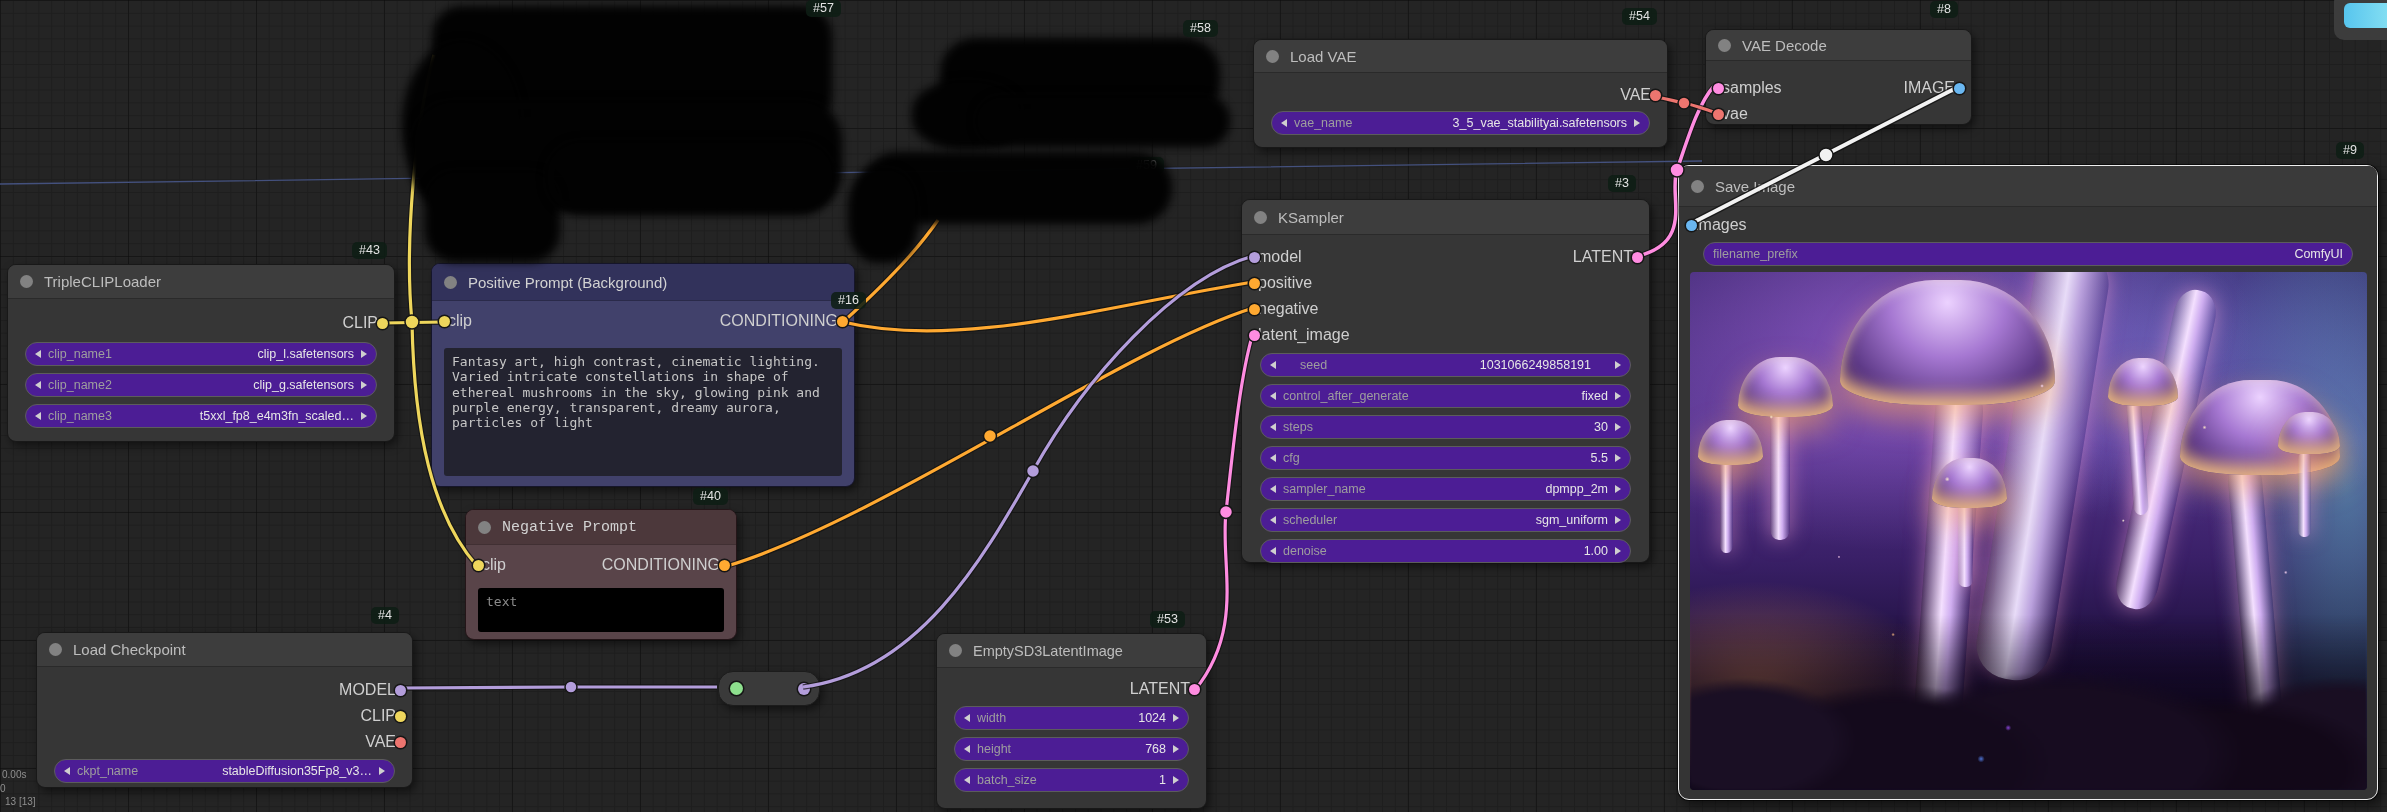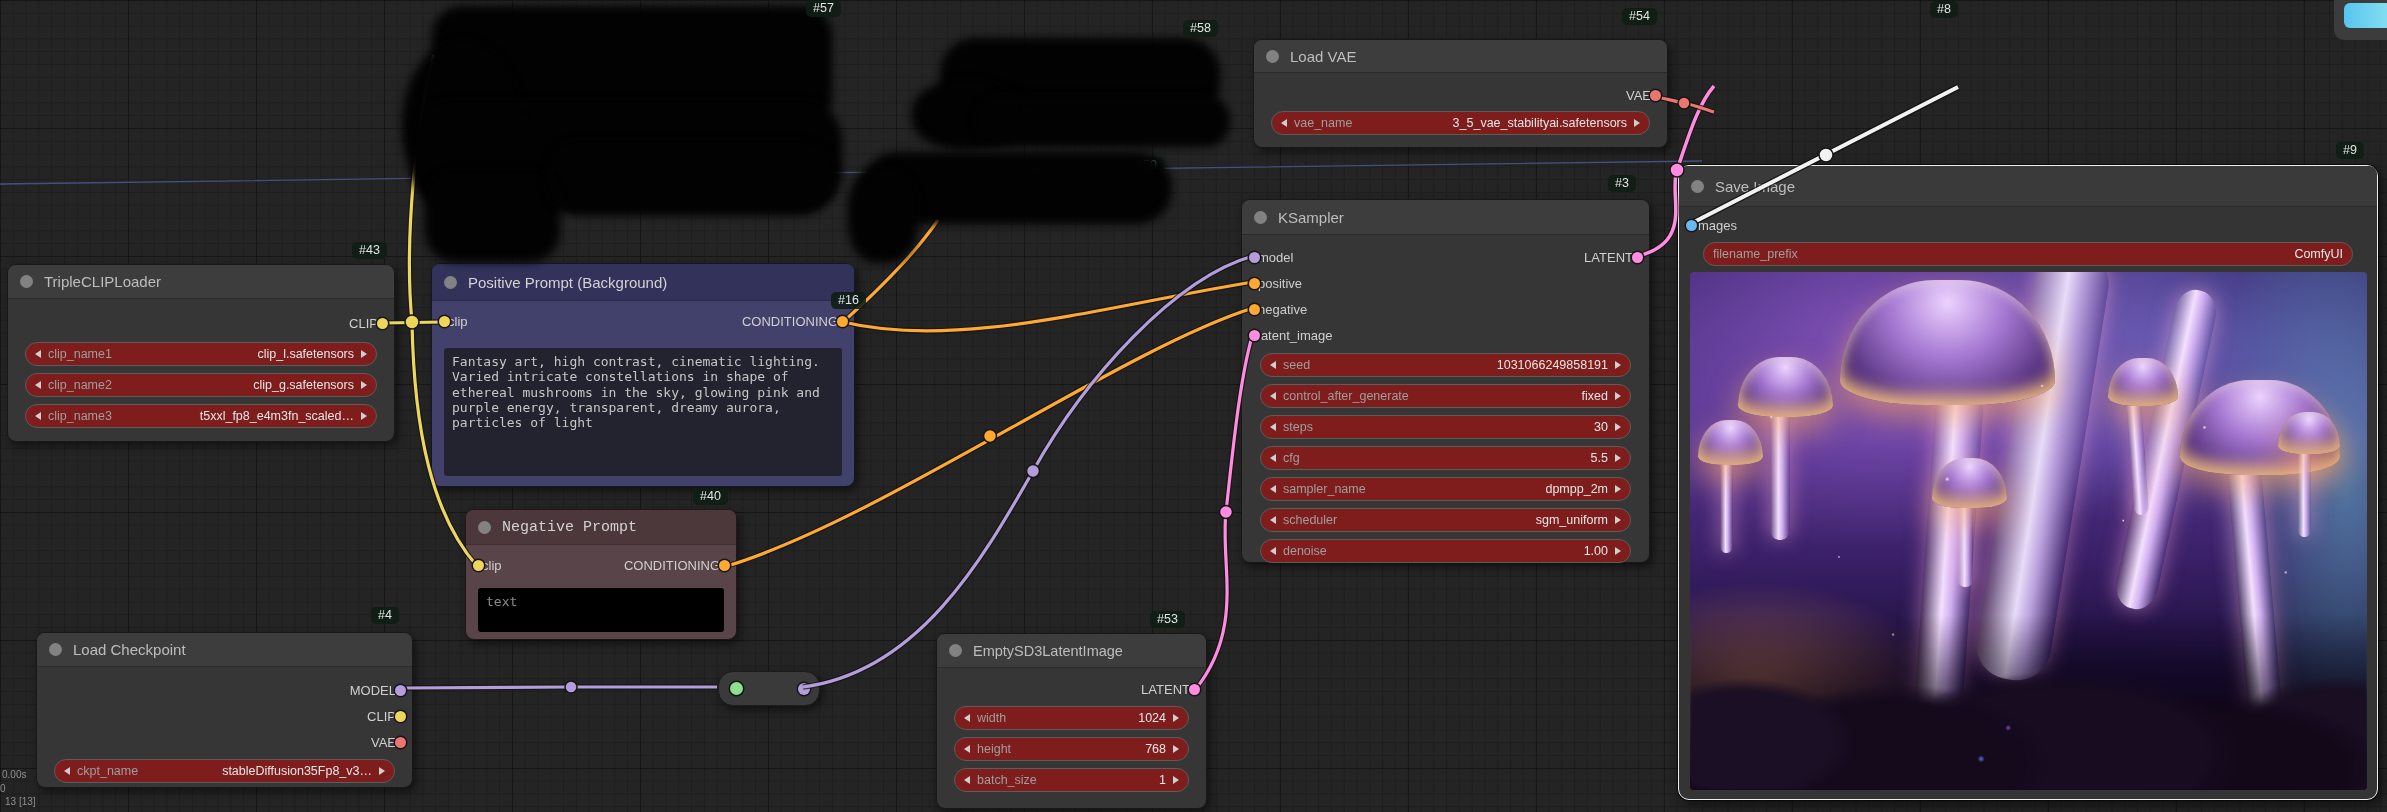--- a/index.html
+++ b/index.html
@@ -15,27 +15,27 @@
     font-family:"Liberation Sans",sans-serif;
     -webkit-font-smoothing:antialiased;
   }
   .node{position:absolute;background:#363636;border:1px solid #181818;border-radius:9px;
         box-shadow:3px 4px 9px rgba(0,0,0,.5);box-sizing:border-box;}
   .nhead{display:flex;align-items:center;height:33px;padding:0 12px;border-bottom:1px solid #2a2a2a;
          border-radius:8px 8px 0 0;background:#3d3d3d;}
   .tdot{width:13px;height:13px;border-radius:50%;background:#828282;margin-right:11px;flex:none;}
   .ntitle{font-size:15px;color:#bdbdbd;white-space:nowrap;overflow:hidden;}
   .row{position:relative;display:flex;align-items:center;height:26px;padding:0 16px;}
-  .plabel{font-size:13px;color:#cfcfcf;}
+  .plabel{font-size:16px;color:#cfcfcf;}
   .plabel.r{margin-left:auto;}
   .dot{position:absolute;z-index:60;width:11px;height:11px;border-radius:50%;
        background:var(--c,#999);box-shadow:0 0 0 1.5px #161616;top:50%;margin-top:-5.5px;}
   .dot.in{left:6.5px;} .dot.out{right:6.5px;}
   .widget{display:flex;align-items:center;height:24px;margin:0 17px 7px;padding:0 9px;
-          background:#7f1d1d;border:1px solid #5c5c5c;border-radius:12px;box-sizing:border-box;}
+          background:#4c1d95;border:1px solid #5c5c5c;border-radius:12px;box-sizing:border-box;}
   .ar{width:0;height:0;border:4.5px solid transparent;flex:none;}
   .ar.l{border-left:0;border-right:6px solid #cfcfcf;margin-right:7px;}
   .ar.r{border-right:0;border-left:6px solid #cfcfcf;margin-left:7px;}
   .wname{font-size:12.5px;color:#9e9e9e;white-space:nowrap;}
   .wval{font-size:12.5px;color:#e6e6e6;margin-left:auto;padding-left:8px;white-space:nowrap;}
   .badge{position:absolute;z-index:75;background:rgba(14,30,20,.88);color:#e3e3e3;
          font-size:12.5px;padding:1px 7px 2px;border-radius:5px;}
   .blob{position:absolute;z-index:70;background:#020202;filter:blur(4px);opacity:.985;}
   .ta{position:absolute;left:12px;right:12px;background:#232330;border-radius:3px;
       font-family:"DejaVu Sans Mono",monospace;font-size:13px;line-height:1.18;
@@ -199,21 +199,21 @@
       <i class="dot in" style="--c:var(--port-conditioning);"></i>
     </div>
     <div class="row">
       <span class="plabel">negative</span>
       <i class="dot in" style="--c:var(--port-conditioning);"></i>
     </div>
     <div class="row">
       <span class="plabel">latent_image</span>
       <i class="dot in" style="--c:var(--port-latent);"></i>
     </div>
-    <div class="widget" style="margin-top:5px;margin-left:18px;margin-right:18px;">
+    <div class="widget" style="margin-top:5px;margin-left:18px;margin-right:18px;gap:17px;">
       <i class="ar l"></i>
       <span class="wname">seed</span>
       <span class="wval">1031066249858191</span>
       <i class="ar r"></i>
     </div>
     <div class="widget" style="margin-left:18px;margin-right:18px;">
       <i class="ar l"></i>
       <span class="wname">control_after_generate</span>
       <span class="wval">fixed</span>
       <i class="ar r"></i>
@@ -289,20 +289,36 @@
       <i class="dot out" style="--c:var(--port-vae);"></i>
     </div>
     <div class="widget" style="margin-top:3px;">
       <i class="ar l"></i>
       <span class="wname">vae_name</span>
       <span class="wval">3_5_vae_stabilityai.safetensors</span>
       <i class="ar r"></i>
     </div>
   </div>
 
+  <div class="node" style="left:1705px;top:29px;width:267px;height:96px;">
+    <div class="nhead" style="height:30px;">
+      <i class="tdot"></i>
+      <span class="ntitle">VAE Decode</span>
+    </div>
+    <div class="row" style="margin-top:14px;">
+      <span class="plabel">samples</span>
+      <i class="dot in" style="--c:var(--port-latent);"></i>
+      <span class="plabel r">IMAGE</span>
+      <i class="dot out" style="--c:var(--port-image);"></i>
+    </div>
+    <div class="row">
+      <span class="plabel">vae</span>
+      <i class="dot in" style="--c:var(--port-vae);"></i>
+    </div>
+  </div>
 
   <div class="node n-save" style="left:1678px;top:165px;width:700px;height:635px;">
     <div class="nhead" style="height:40px;background:#3a3a3a;">
       <i class="tdot"></i>
       <span class="ntitle">Save Image</span>
     </div>
     <div class="row" style="margin-top:5px;">
       <span class="plabel">images</span>
       <i class="dot in" style="--c:var(--port-image);"></i>
     </div>

